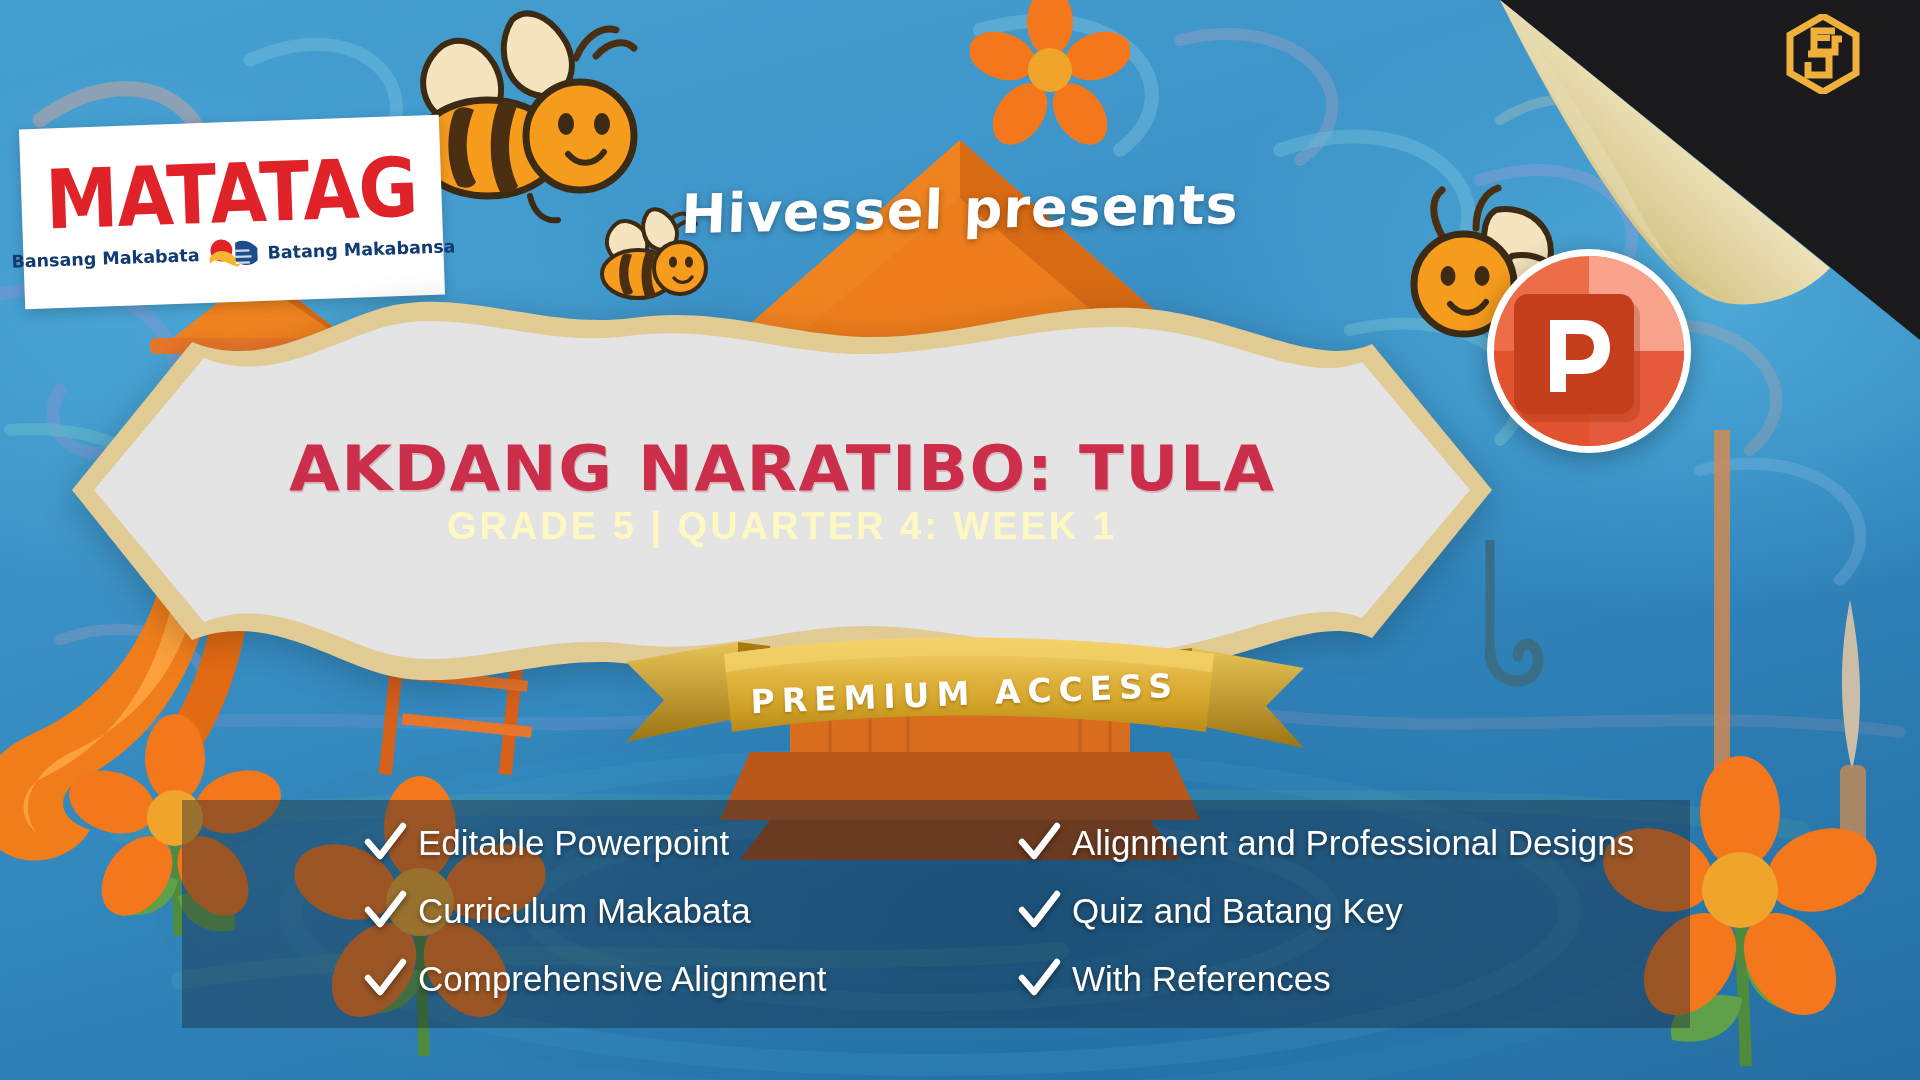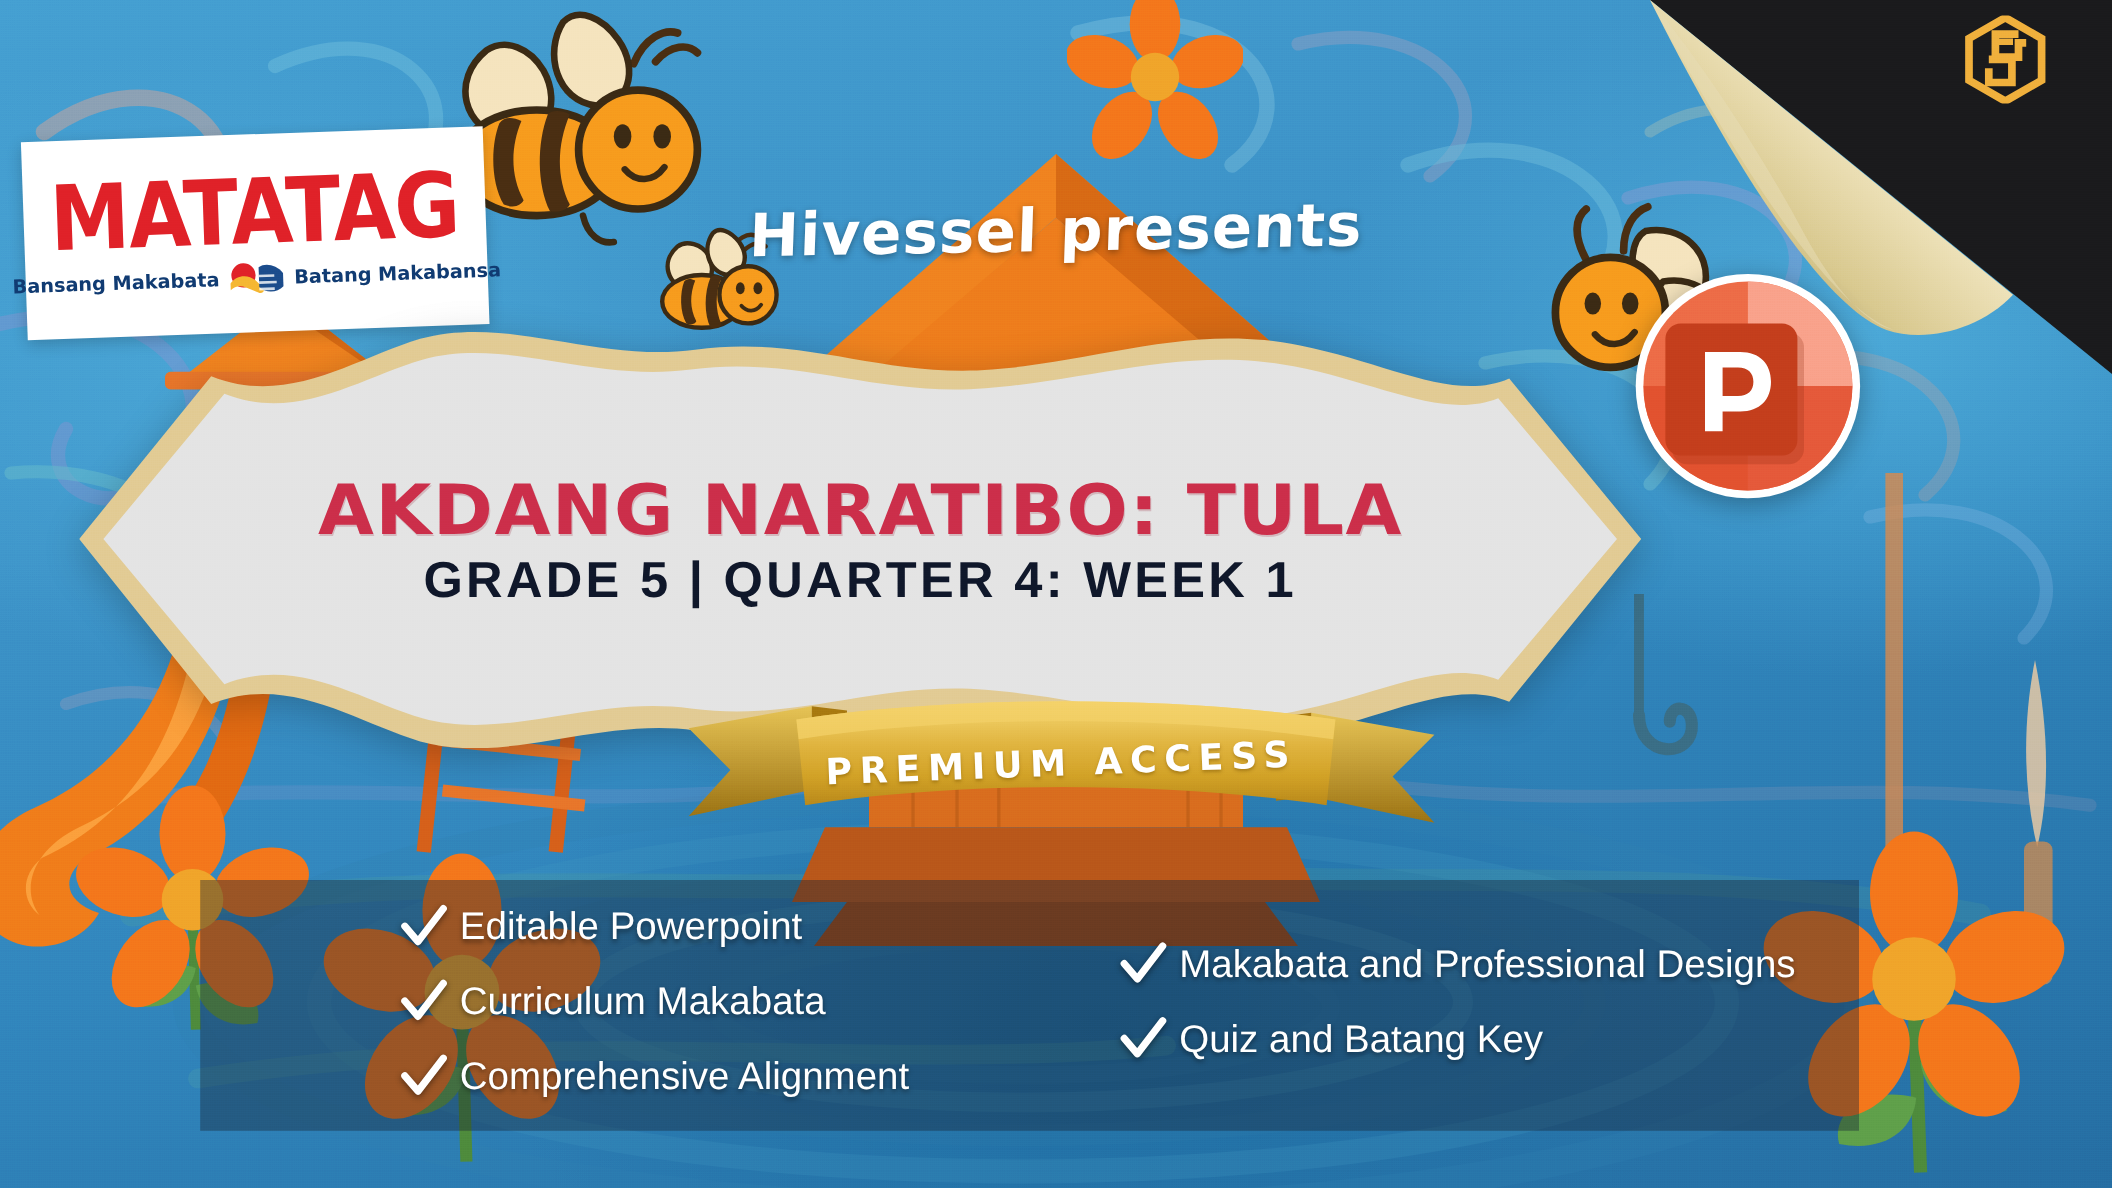--- a/index.html
+++ b/index.html
@@ -112,23 +112,23 @@
     letter-spacing:1.5px;
     color:#CC2E4A;
     text-align:center;
     transform:scaleX(1.04);
     white-space:nowrap;
     text-shadow:1px 2px 0 rgba(150,30,55,.22);
   }
   .lesson-meta {
     font-family:"Liberation Sans", sans-serif;
     font-weight:700;
-    font-size:46px;
+    font-size:38px;
     letter-spacing:3px;
-    color:#0f172a;
+    color:#fef9c3;
     white-space:nowrap;
   }
 
   
   .ribbon { position:absolute; left:620px; top:632px; width:690px; height:130px; }
   .ribbon svg { width:100%; height:100%; display:block; }
   .ribbon-label {
     position:absolute; left:620px; top:632px; width:690px; height:130px;
     display:flex; align-items:center; justify-content:center;
     font-family:"DejaVu Sans", sans-serif;
@@ -533,27 +533,35 @@
       </div>
     </div>
 
     <div class="feat-col right">
       <div class="feat-row">
         <span class="check">
           <svg viewBox="0 0 46 46">
               <path d="M6,22 L18,36 L41,6" stroke="#fff" stroke-width="6.5" fill="none" stroke-linecap="round" stroke-linejoin="round"></path>
             </svg>
         </span>
-        <span class="feat-label">Makabata and Professional Designs</span>
+        <span class="feat-label">Alignment and Professional Designs</span>
       </div>
       <div class="feat-row">
         <span class="check">
           <svg viewBox="0 0 46 46">
               <path d="M6,22 L18,36 L41,6" stroke="#fff" stroke-width="6.5" fill="none" stroke-linecap="round" stroke-linejoin="round"></path>
             </svg>
         </span>
         <span class="feat-label">Quiz and Batang Key</span>
       </div>
+      <div class="feat-row">
+        <span class="check">
+          <svg viewBox="0 0 46 46">
+              <path d="M6,22 L18,36 L41,6" stroke="#fff" stroke-width="6.5" fill="none" stroke-linecap="round" stroke-linejoin="round"></path>
+            </svg>
+        </span>
+        <span class="feat-label">With References</span>
+      </div>
     </div>
   </div>
 
   <div class="grain"></div>
 </div>
 
 </body></html>

